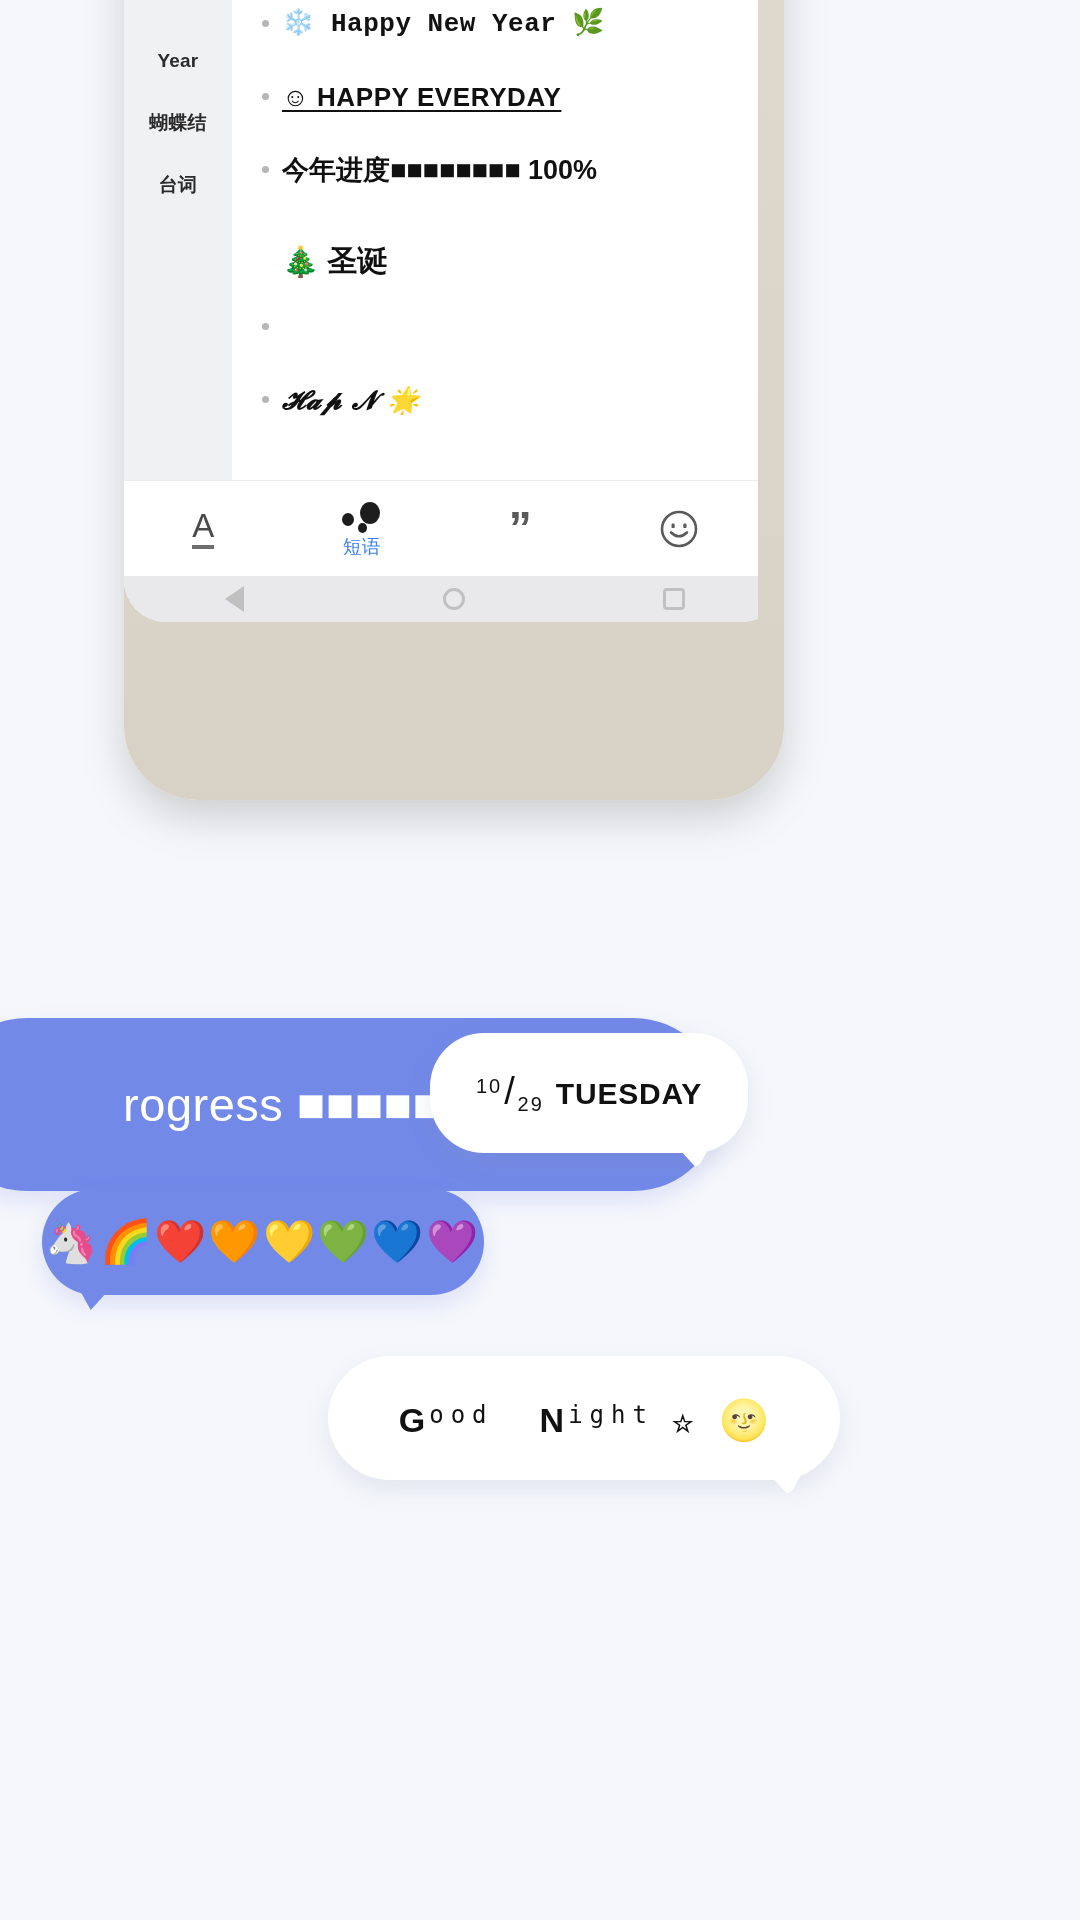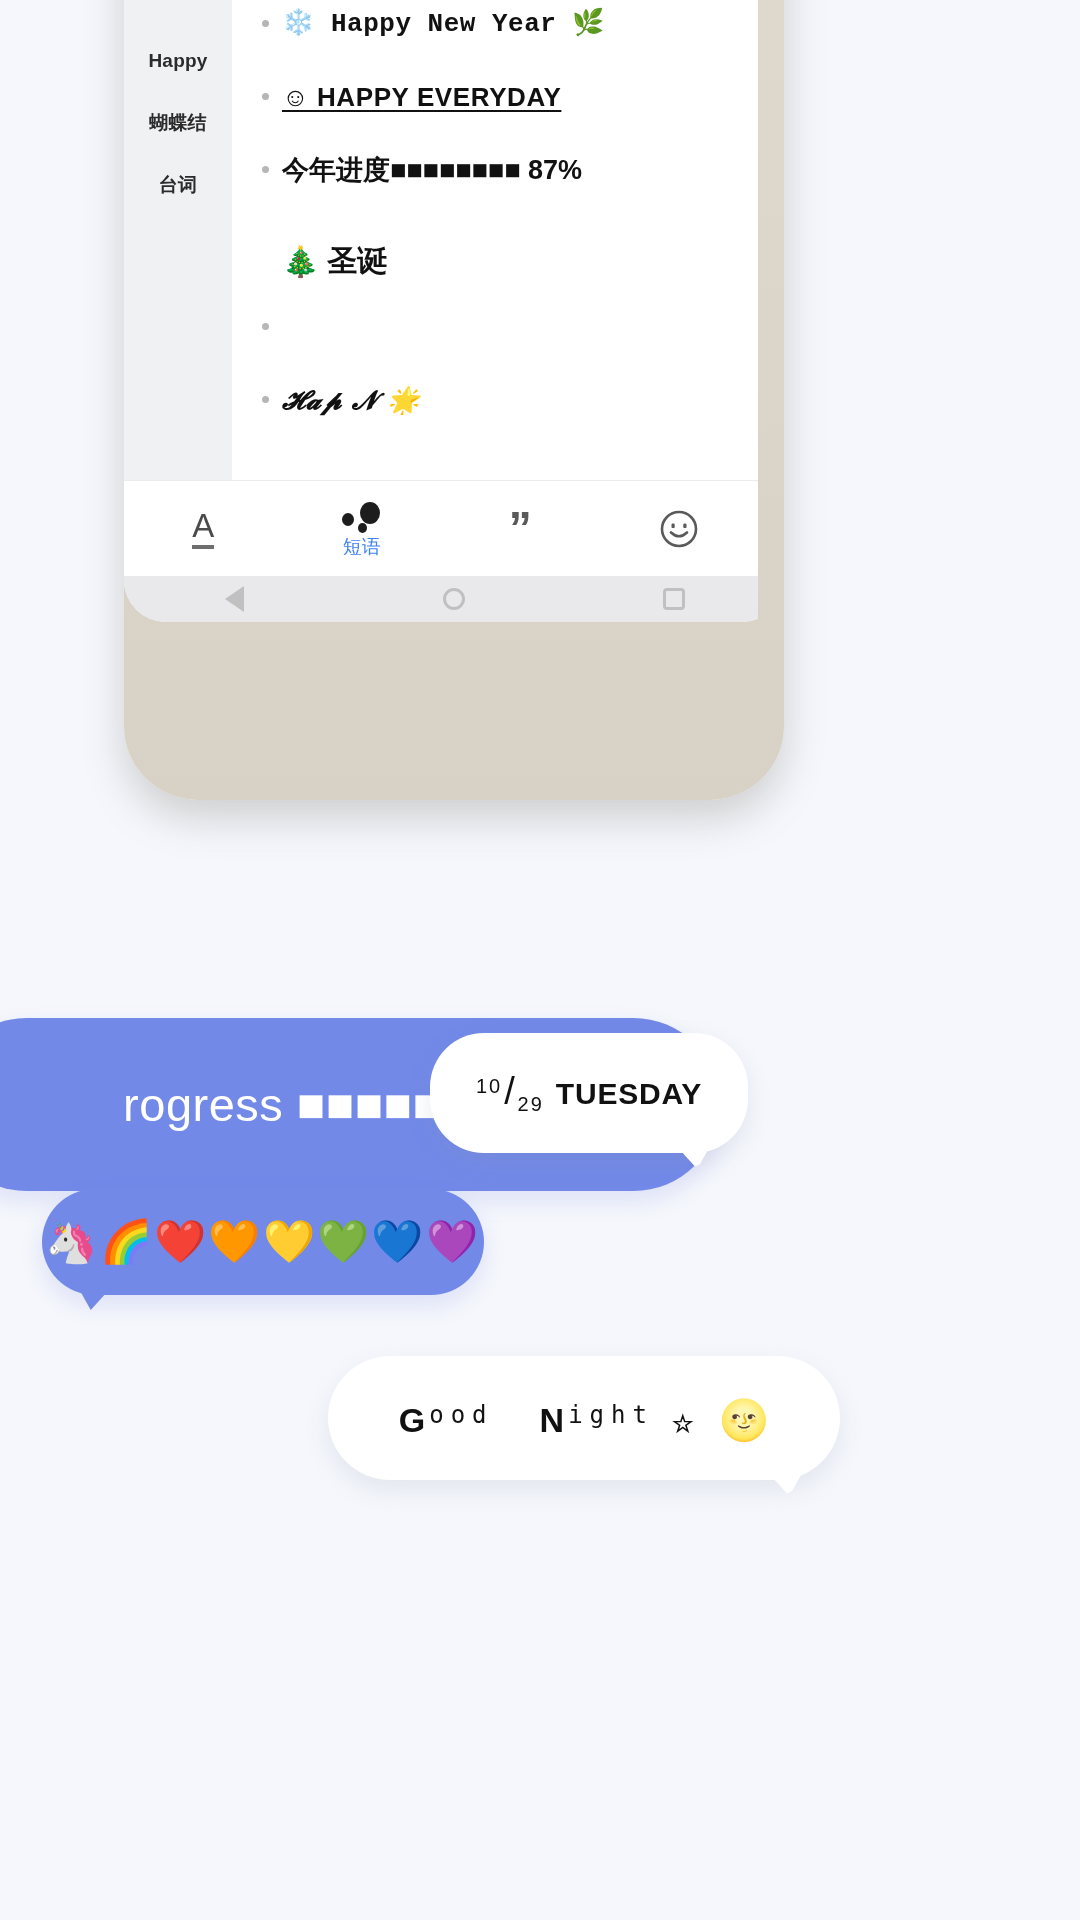--- a/index.html
+++ b/index.html
@@ -328,21 +328,21 @@
 <div id="phone-mockup">
   <div id="phone-screen-wrap">
     <div id="phone-screen">
 
       <div id="screen-edge-glow"></div>
 
       <div id="kb-panel">
 
         <div id="kb-sidebar">
           <div class="kb-cat">
-            <span>Happy</span>
+            <span>Year</span>
           </div>
           <div class="kb-cat">
             <span>蝴蝶结</span>
           </div>
           <div class="kb-cat">
             <span>台词</span>
           </div>
         </div>
 
         <div id="kb-list">
@@ -359,21 +359,21 @@
             <span class="kb-bullet">
                 <i></i>
               </span>
             <span class="kb-text heavy kb-underline">☺ HAPPY EVERYDAY</span>
           </div>
 
           <div class="kb-row">
             <span class="kb-bullet">
                 <i></i>
               </span>
-            <span class="kb-text cjkheavy">今年进度■■■■■■■■ 87%</span>
+            <span class="kb-text cjkheavy">今年进度■■■■■■■■ 100%</span>
           </div>
 
           <div class="kb-section">
             <span class="emo">🎄</span>
             <span>圣诞</span>
           </div>
 
           <div class="kb-row">
             <span class="kb-bullet">
                 <i></i>

